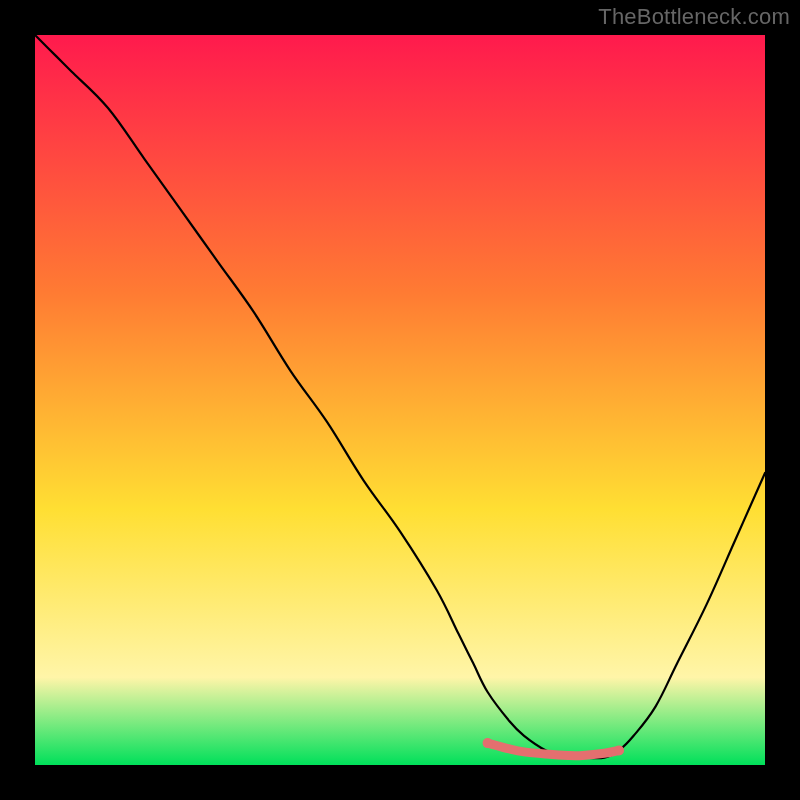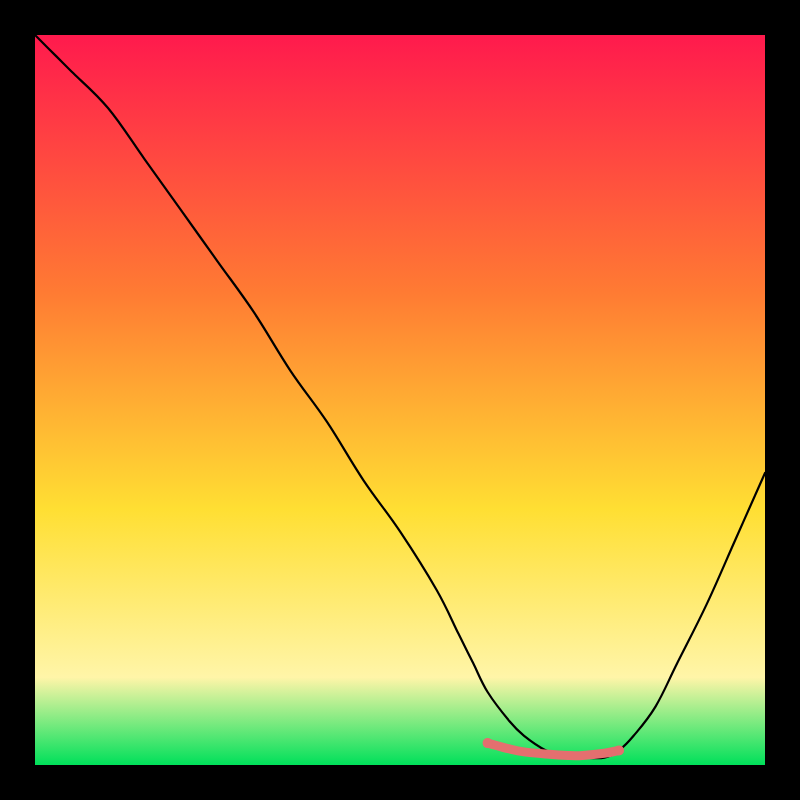--- a/index.html
+++ b/index.html
@@ -39,20 +39,21 @@
     display: block;
     width: 730px;
     height: 730px;
   }
 </style>
 </head>
 <body>
 
 <div class="frame">
 
+  <div class="watermark">TheBottleneck.com</div>
 
   <div class="plot-area">
     <svg id="plot-svg" viewBox="0 0 730 730" preserveAspectRatio="none">
       <defs>
         <linearGradient id="bg-grad" x1="0" y1="0" x2="0" y2="1">
           <stop id="g0" offset="0%" stop-color="#ff1a4d"></stop>
           <stop id="g1" offset="35%" stop-color="#ff7a33"></stop>
           <stop id="g2" offset="65%" stop-color="#ffdf33"></stop>
           <stop id="g3" offset="88%" stop-color="#fff5a8"></stop>
           <stop id="g4" offset="100%" stop-color="#00e05a"></stop>

